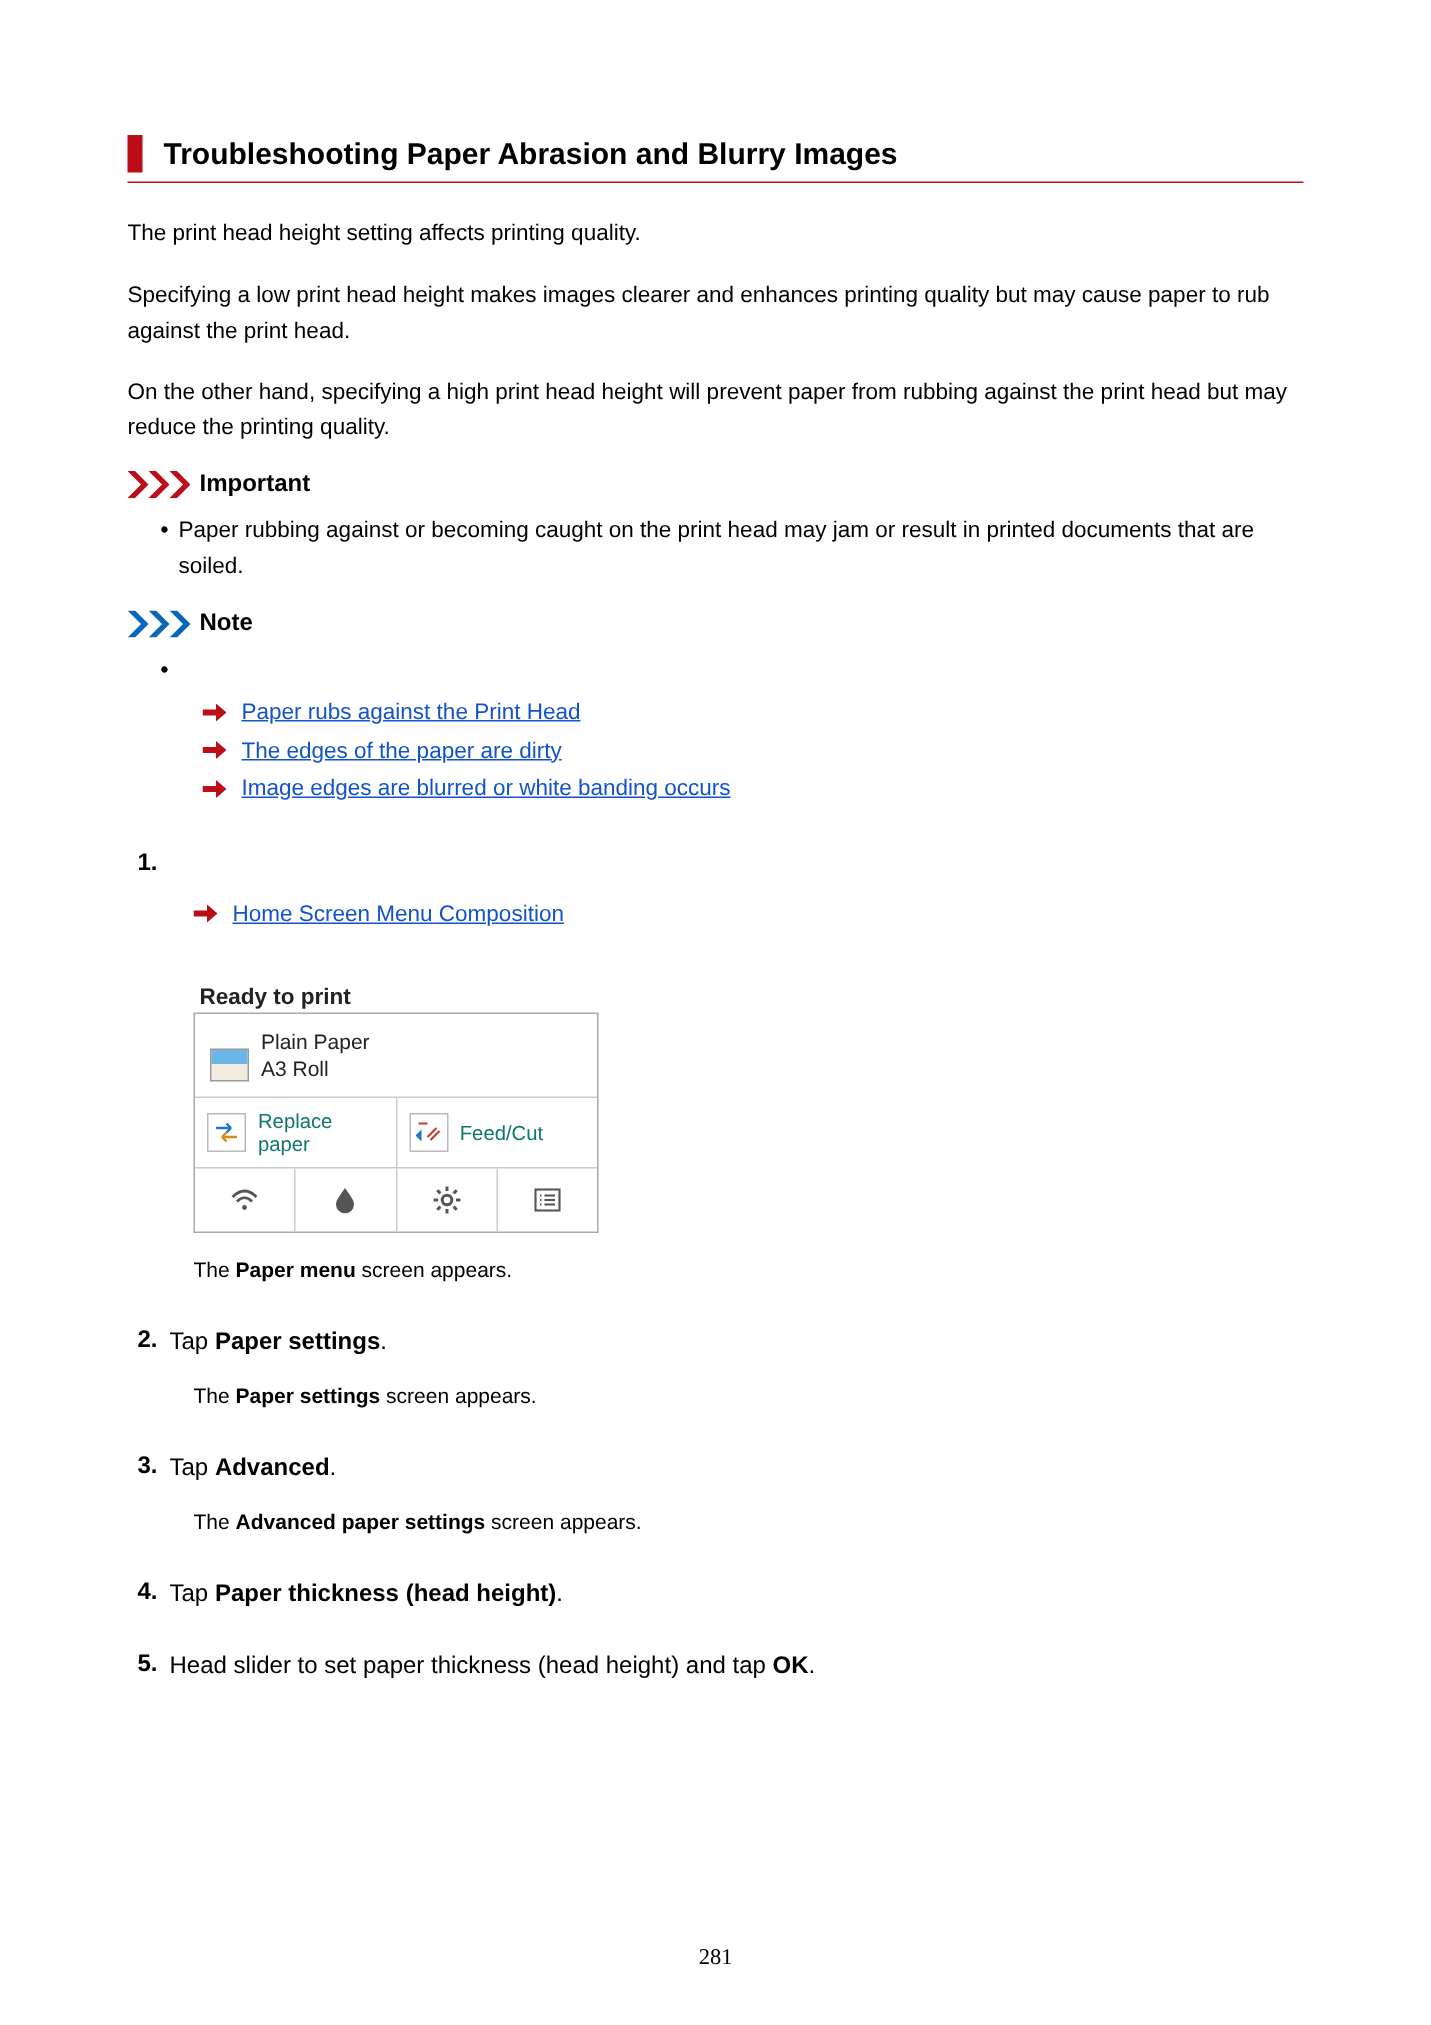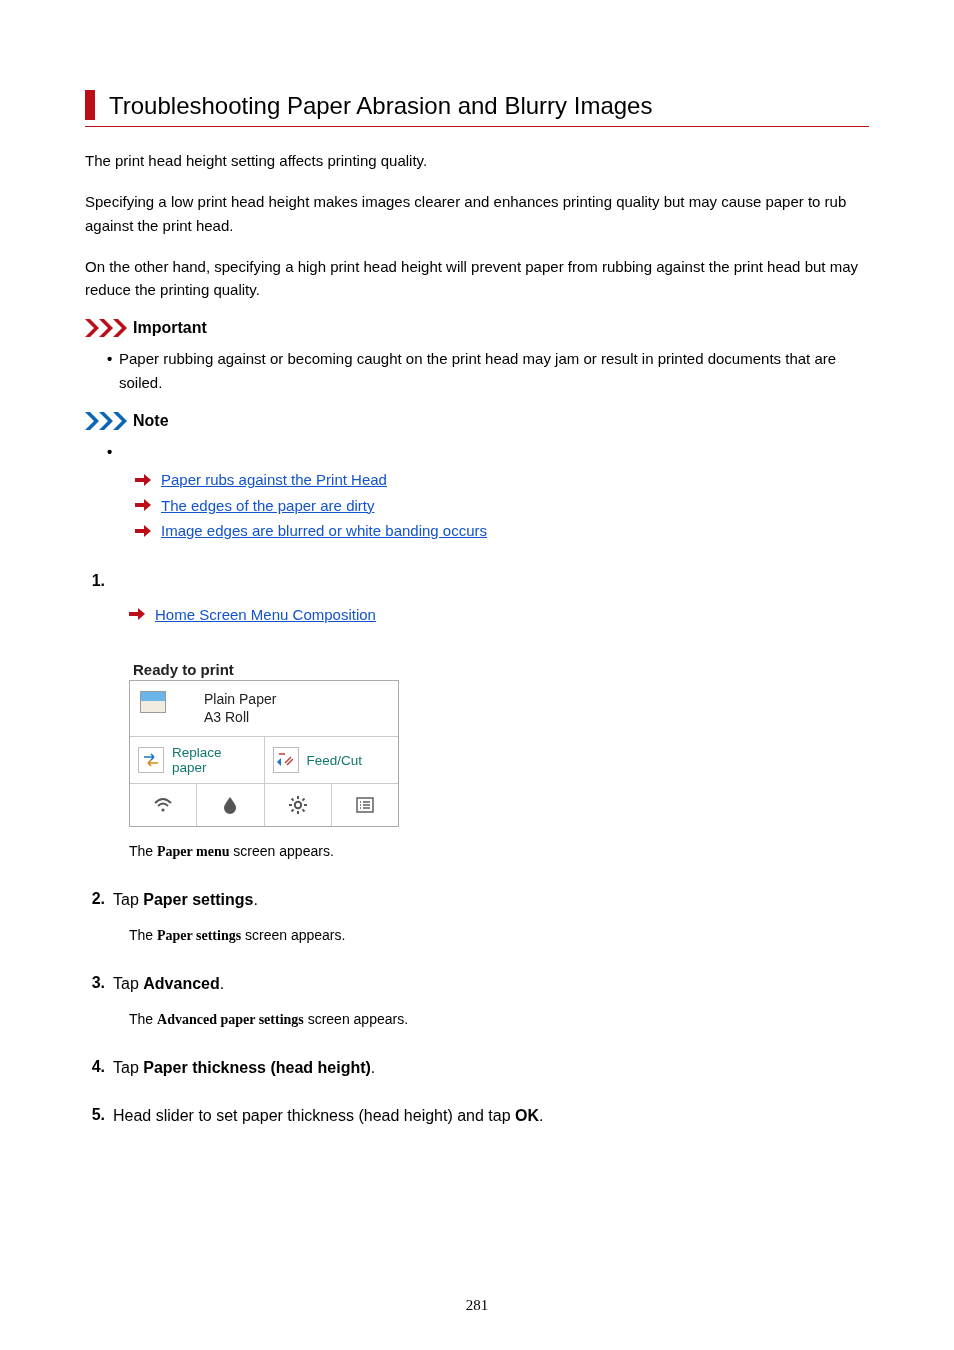--- a/index.html
+++ b/index.html
@@ -18,22 +18,22 @@
     margin-bottom: 22px;
     display: flex;
     align-items: stretch;
   }
   .title-bar {
     width: 10px;
     background: #bb0e18;
     margin-right: 14px;
   }
   .title-text {
-    font-size: 24px;
-    font-weight: normal;
+    font-size: 20px;
+    font-weight: bold;
     padding-top: 2px;
     text-align: center;
   }
   .para {
     font-size: 15px;
     line-height: 1.55;
     margin-bottom: 18px;
   }
   .callout-head {
     display: flex;
@@ -89,21 +89,21 @@
     padding-right: 8px;
   }
   .step-text { font-size: 16px; line-height: 1.3; }
   .step-text .bold { font-weight: bold; }
   .sub-para {
     font-size: 14px;
     padding-left: 44px;
     margin-top: 14px;
     line-height: 1.5;
   }
-  .sub-para .bold { font-weight: bold; font-family: Liberation Serif, serif; }
+  .sub-para .bold { font-weight: bold; }
   .arrow-row.step-arrow { padding-left: 44px; margin-top: 0; }
 
   .screenshot {
     margin-left: 44px;
     margin-top: 34px;
     width: 270px;
     font-family: "Segoe UI", Arial, sans-serif;
   }
   .scr-status {
     font-size: 15px;
@@ -111,23 +111,22 @@
     color: #222;
     padding: 0 0 2px 4px;
   }
   .scr-box {
     border: 1px solid #aaa;
     background: #fff;
   }
   .scr-row1 {
     padding: 10px 10px 10px 10px;
     display: flex;
-    align-items: flex-start;
+    align-items: flex-end;
     border-bottom: 1px solid #ccc;
-    gap: 30px;
   }
   .scr-thumb {
     width: 26px; height: 22px;
     border: 1px solid #999;
     background: linear-gradient(#6bb6e8 45%, #f2ece0 45%);
     margin-right: 8px;
     position: relative;
   }
   .scr-ptext { font-size: 14px; line-height: 1.25; color:#222;}
   .scr-row2 {

